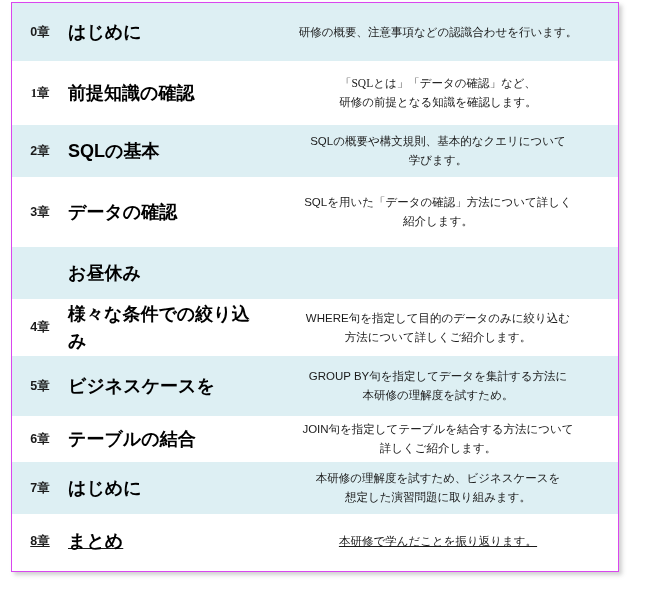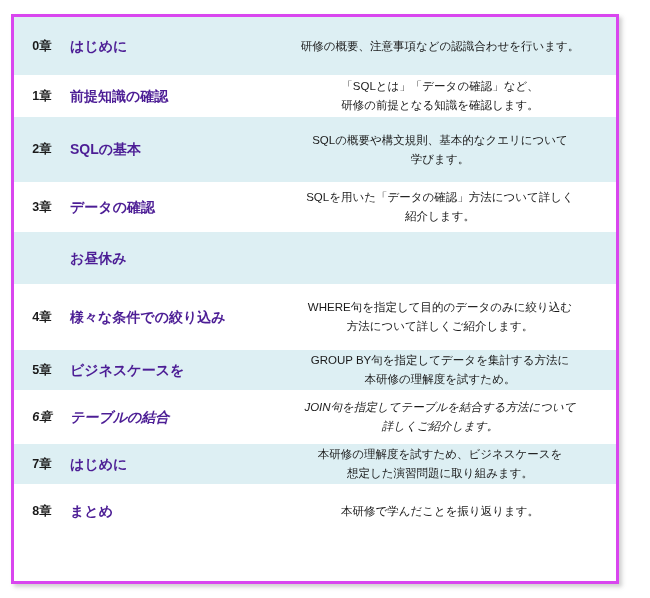--- a/index.html
+++ b/index.html
@@ -16,24 +16,24 @@
   }
   .page {
     position: relative;
     width: 650px;
     height: 598px;
     box-sizing: border-box;
   }
   .frame {
     position: absolute;
     left: 11px;
-    top: 14px;
+    top: 2px;
     width: 608px;
     height: 570px;
-    border: 3px solid #d946ef;
+    border: 1px solid #d946ef;
     background: #ffffff;
     box-shadow: 3px 3px 4px rgba(120,120,120,0.35);
     box-sizing: border-box;
     overflow: hidden;
   }
   table.agenda {
     border-collapse: collapse;
     width: 606px;
     table-layout: fixed;
   }
@@ -48,23 +48,23 @@
     width: 56px;
     text-align: center;
     font-size: 12.5px;
     font-weight: bold;
     color: #1a1a1a;
     padding-left: 6px;
     box-sizing: border-box;
   }
   td.title {
     width: 190px;
-    font-size: 14px;
+    font-size: 18px;
     font-weight: bold;
-    color: #4c1d95;
+    color: #000000;
     padding-left: 14px;
     box-sizing: border-box;
     line-height: 1.45;
   }
   td.desc {
     font-size: 11.5px;
     color: #1a1a1a;
     padding-left: 14px;
     padding-right: 14px;
     box-sizing: border-box;
@@ -98,106 +98,106 @@
           <tr class="row" style="height: 58px;">
             <td class="chap tint">0章</td>
             <td class="title tint">はじめに</td>
             <td class="desc tint">
               <span class="desc-line">研修の概要、注意事項などの認識合わせを行います。</span>
             </td>
           </tr>
           <tr>
             <td class="sep" colspan="3"></td>
           </tr>
-          <tr class="row" style="height: 40px;">
+          <tr class="row" style="height: 62px; font-family: Liberation Serif, serif;">
             <td class="chap plain">1章</td>
             <td class="title plain">前提知識の確認</td>
             <td class="desc plain">
               <span class="desc-line">「SQLとは」「データの確認」など、</span>
               <span class="desc-line">研修の前提となる知識を確認します。</span>
             </td>
           </tr>
           <tr>
             <td class="sep" colspan="3"></td>
           </tr>
-          <tr class="row" style="height: 65px;">
+          <tr class="row" style="height: 52px;">
             <td class="chap tint">2章</td>
             <td class="title tint">SQLの基本</td>
             <td class="desc tint">
               <span class="desc-line">SQLの概要や構文規則、基本的なクエリについて</span>
               <span class="desc-line">学びます。</span>
             </td>
           </tr>
           <tr>
             <td class="sep" colspan="3"></td>
           </tr>
-          <tr class="row" style="height: 48px;">
+          <tr class="row" style="height: 68px;">
             <td class="chap plain">3章</td>
             <td class="title plain">データの確認</td>
             <td class="desc plain">
               <span class="desc-line">SQLを用いた「データの確認」方法について詳しく</span>
               <span class="desc-line">紹介します。</span>
             </td>
           </tr>
           <tr>
             <td class="sep" colspan="3"></td>
           </tr>
           <tr class="row" style="height: 52px;">
             <td class="chap tint"></td>
             <td class="title tint">お昼休み</td>
             <td class="desc tint"></td>
           </tr>
           <tr>
             <td class="sep" colspan="3"></td>
           </tr>
-          <tr class="row" style="height: 64px;">
+          <tr class="row" style="height: 55px;">
             <td class="chap plain">4章</td>
             <td class="title plain">様々な条件での絞り込み</td>
             <td class="desc plain">
               <span class="desc-line">WHERE句を指定して目的のデータのみに絞り込む</span>
               <span class="desc-line">方法について詳しくご紹介します。</span>
             </td>
           </tr>
           <tr>
             <td class="sep" colspan="3"></td>
           </tr>
-          <tr class="row" style="height: 40px; margin-left: 29px;">
+          <tr class="row" style="height: 60px; margin-left: 29px;">
             <td class="chap tint">5章</td>
             <td class="title tint">ビジネスケースを</td>
             <td class="desc tint">
               <span class="desc-line">GROUP BY句を指定してデータを集計する方法に</span>
               <span class="desc-line">本研修の理解度を試すため。</span>
             </td>
           </tr>
           <tr>
             <td class="sep" colspan="3"></td>
           </tr>
-          <tr class="row" style="height: 52px; font-style: italic;">
+          <tr class="row" style="height: 44px;">
             <td class="chap plain">6章</td>
             <td class="title plain">テーブルの結合</td>
             <td class="desc plain">
               <span class="desc-line">JOIN句を指定してテーブルを結合する方法について</span>
               <span class="desc-line">詳しくご紹介します。</span>
             </td>
           </tr>
           <tr>
             <td class="sep" colspan="3"></td>
           </tr>
-          <tr class="row" style="height: 40px;">
+          <tr class="row" style="height: 52px;">
             <td class="chap tint">7章</td>
             <td class="title tint">はじめに</td>
             <td class="desc tint">
               <span class="desc-line">本研修の理解度を試すため、ビジネスケースを</span>
               <span class="desc-line">想定した演習問題に取り組みます。</span>
             </td>
           </tr>
           <tr>
             <td class="sep" colspan="3"></td>
           </tr>
-          <tr class="row" style="height: 52px;">
+          <tr class="row" style="height: 52px; text-decoration: underline;">
             <td class="chap plain">8章</td>
             <td class="title plain">まとめ</td>
             <td class="desc plain">
               <span class="desc-line">本研修で学んだことを振り返ります。</span>
             </td>
           </tr>
         </tbody>
     </table>
   </div>
 </div>

